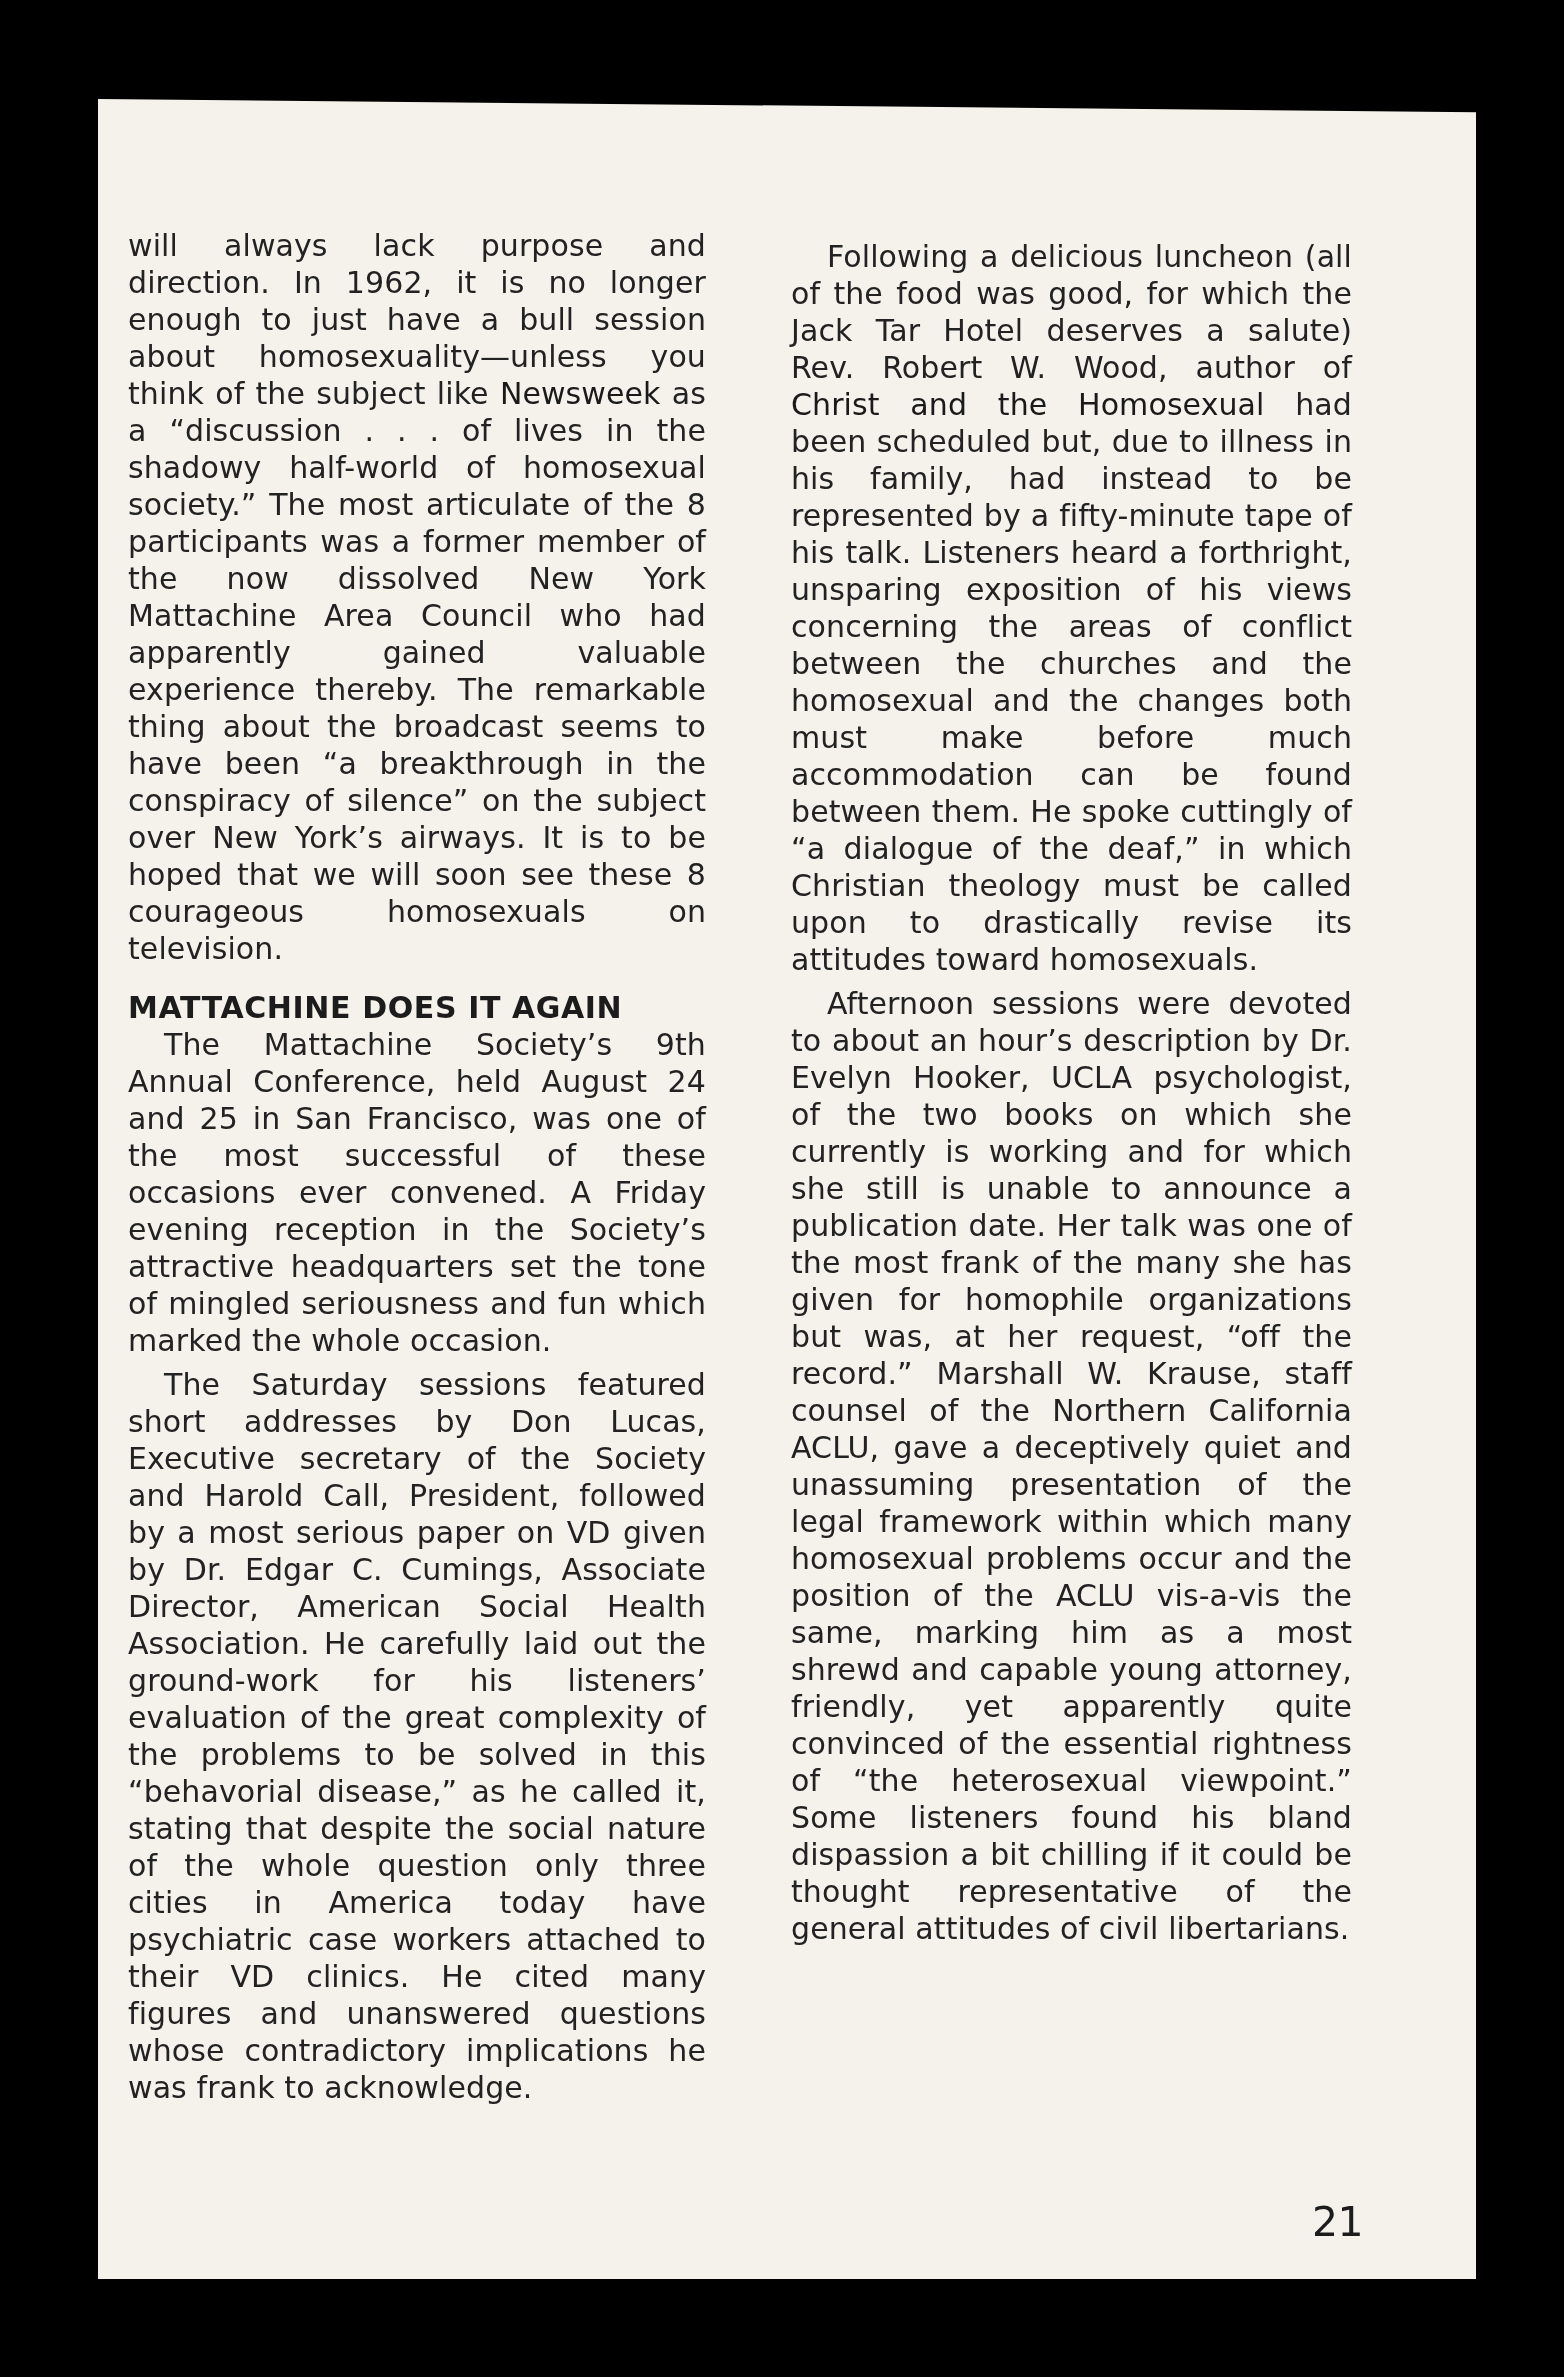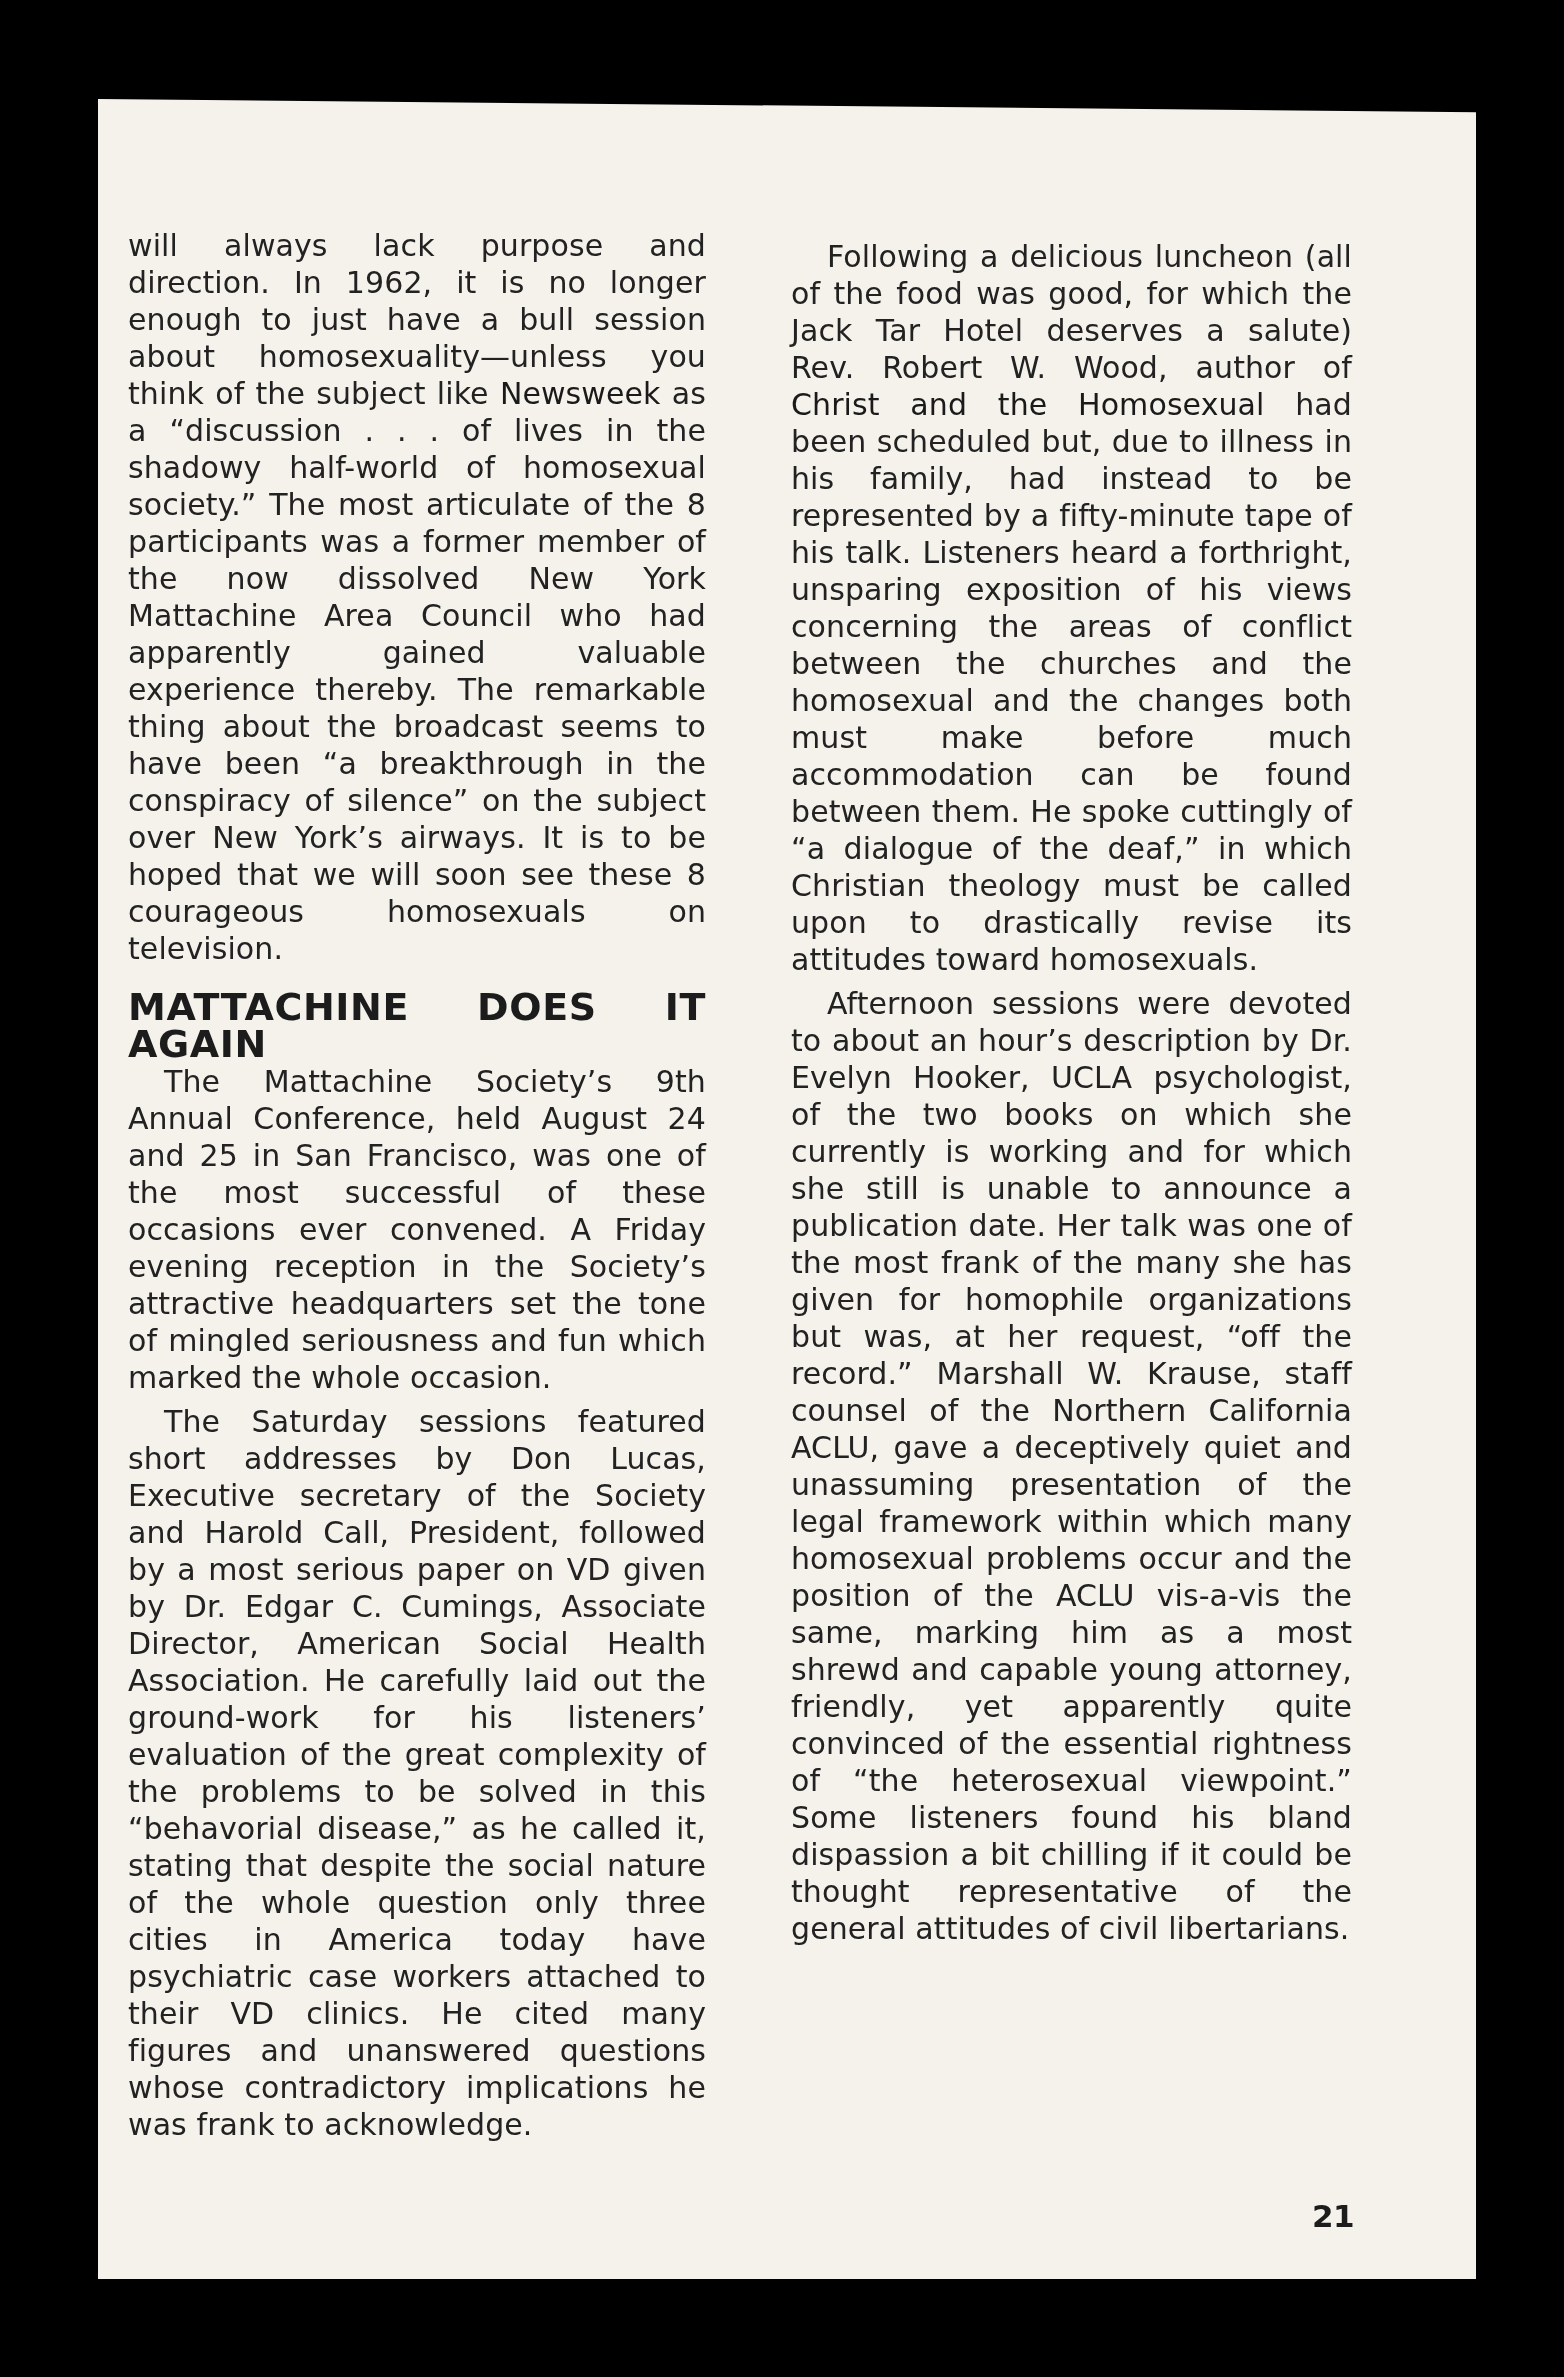--- a/index.html
+++ b/index.html
@@ -52,39 +52,39 @@
       text-indent: 36px;
     }
     .para + .para {
       margin-top: 7px;
     }
     .col-left .para.first {
       margin-top: 0;
     }
     .heading {
       font-weight: 700;
-      font-size: 38px;
+      font-size: 30px;
       letter-spacing: 0.6px;
       margin: 22px 0 0 0;
       line-height: 37px;
       color: #1c1c1c;
     }
     .heading + .para {
       margin-top: 0;
     }
     b {
       font-weight: 400;
       color: #1a1a1a;
     }
     .page-number {
       position: absolute;
       left: 1312px;
       top: 2198px;
-      font-weight: 700;
-      font-size: 31px;
+      font-weight: 400;
+      font-size: 41px;
       color: #1c1c1c;
       letter-spacing: -0.6px;
     }
   </style>
 </head>
 <body>
 
 <div class="paper"></div>
 
 <div class="column col-left">

